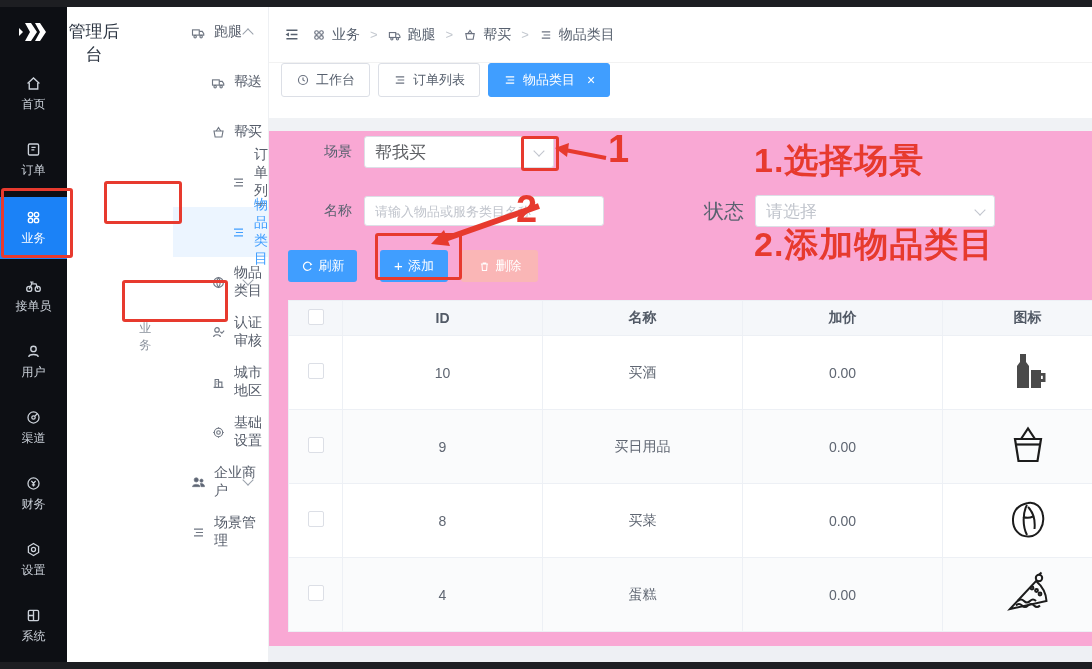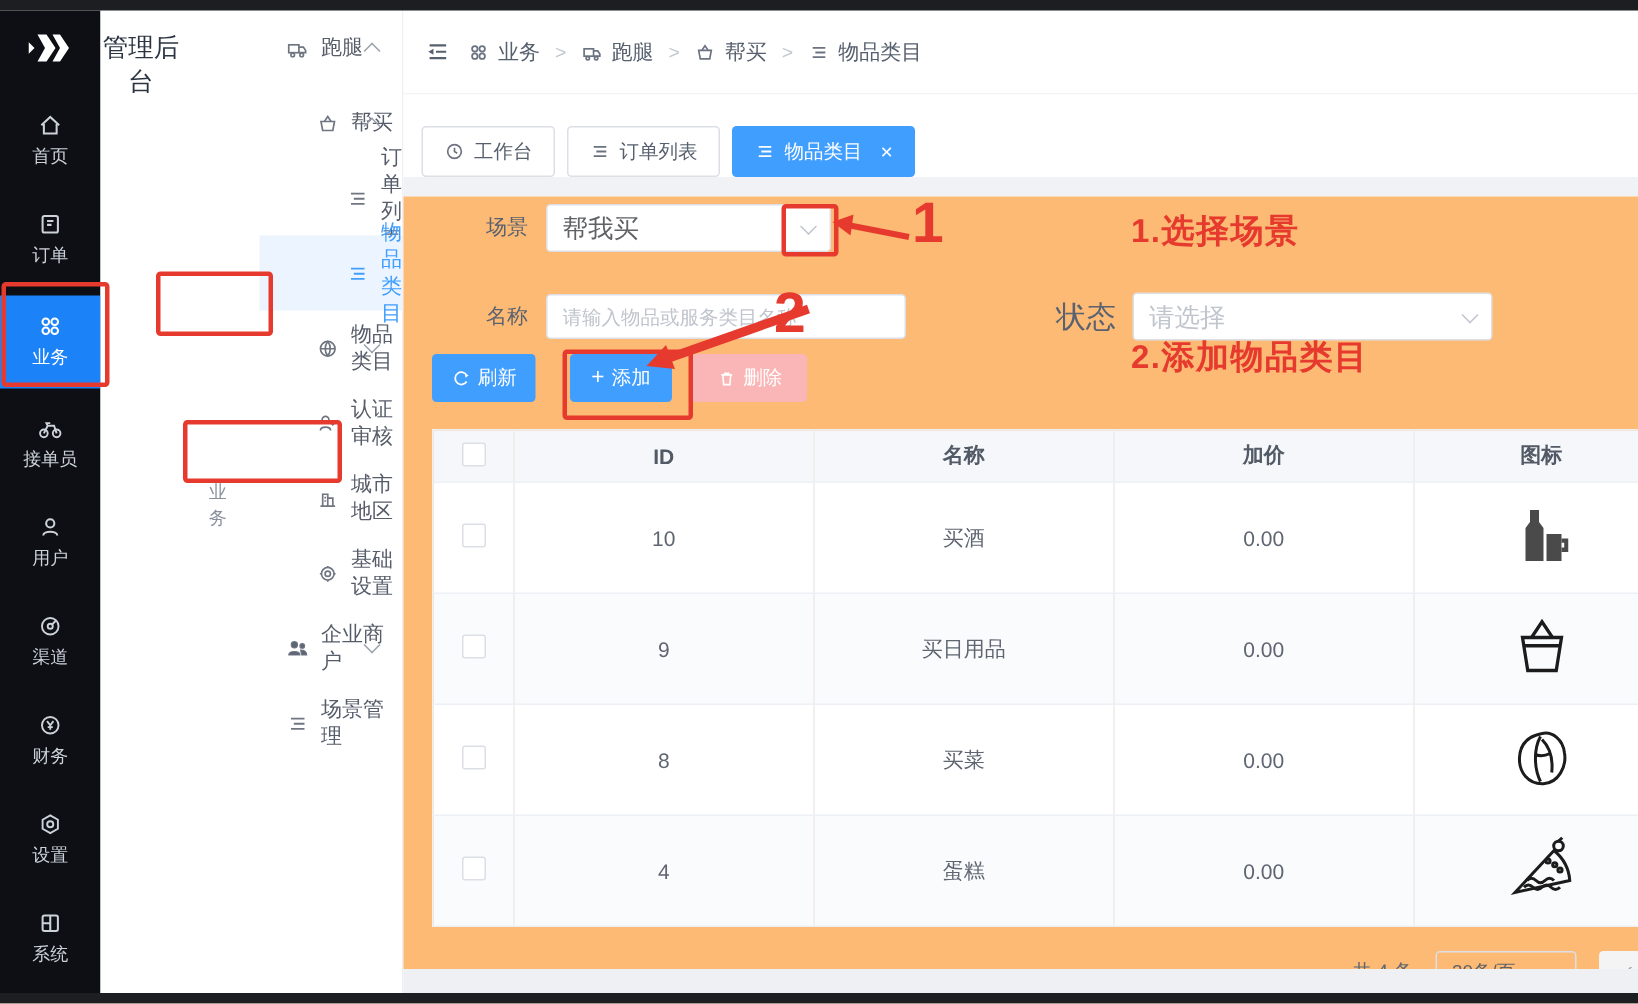--- a/index.html
+++ b/index.html
@@ -35,44 +35,44 @@
   .chev.down{transform:rotate(45deg);margin-top:-4px;}
   .chev.up{transform:rotate(-135deg);margin-top:4px;}
 
   
   .main{flex:1;display:flex;flex-direction:column;min-width:0;}
   .crumb-bar{height:55px;background:#fff;display:flex;align-items:center;padding-left:14px;border-bottom:1px solid #f2f2f2;color:#57606e;font-size:14px;flex-shrink:0;}
   .crumb{display:flex;align-items:center;gap:6px;}
   .crumb svg{stroke:#6b7280;}
   .crumb-sep{color:#c3c8cf;margin:0 10px;font-size:13px;}
   .collapse-btn{display:flex;margin-right:12px;cursor:pointer;}
-  .tabs-bar{height:55px;background:#fff;display:flex;align-items:flex-end;padding-left:12px;gap:8px;flex-shrink:0;}
+  .tabs-bar{height:55px;background:#fff;display:flex;align-items:flex-start;padding-left:12px;gap:8px;flex-shrink:0;}
   .tab{height:32px;display:flex;align-items:center;gap:6px;padding:0 14px;border:1px solid #dcdfe6;border-radius:3px;font-size:13px;color:#57606e;background:#fff;cursor:pointer;}
   .tab svg{stroke:#6b7280;}
   .tab.active{background:#409eff;border-color:#409eff;color:#fff;}
   .tab.active svg{stroke:#fff;}
   .tab .tclose{margin-left:6px;font-size:14px;}
   .gap{height:13px;background:#f0f2f5;flex-shrink:0;}
-  .card{flex:1;background:#fdba74;padding:5px 0 0 19px;overflow:hidden;}
+  .card{flex:1;background:#f9a8d4;padding:5px 0 0 19px;overflow:hidden;}
   .bottom-gap{height:16px;background:#eef0f4;flex-shrink:0;}
 
   .frow{display:flex;align-items:center;}
   .flabel{width:64px;text-align:right;font-size:14px;color:#5a6270;padding-right:12px;flex-shrink:0;}
   .select{height:30px;border:1px solid #dcdfe6;border-radius:3px;display:flex;align-items:center;justify-content:space-between;padding:0 10px;font-size:17px;background:#fff;cursor:pointer;}
   .sel-scene{width:168px;}
   .sel-status{width:218px;}
   .sel-val{color:#606266;}
   .sel-ph{color:#c0c4cc;}
   .sel-chev{width:7px;height:7px;border-right:1.4px solid #c0c4cc;border-bottom:1.4px solid #c0c4cc;transform:rotate(45deg);margin-top:-3px;}
   .input{width:218px;height:28px;border:1px solid #dcdfe6;border-radius:3px;padding:0 10px;font-size:13px;color:#606266;outline:none;}
   .input::placeholder{color:#c0c4cc;}
   .status-label{width:40px;margin-left:100px;text-align:right;font-size:20px;color:#5a6270;padding-right:11px;flex-shrink:0;}
 
   .row2{margin-top:27px;}
-  .row3{margin-top:9px;align-items:flex-end;}
+  .row3{margin-top:23px;align-items:flex-end;}
   .btn{height:32px;border-radius:3px;font-size:13px;display:inline-flex;align-items:center;justify-content:center;gap:5px;cursor:pointer;border:none;color:#fff;}
   .btn svg{stroke:#fff;}
   .btn-refresh{width:69px;background:#409eff;}
   .btn-add{width:68px;background:#409eff;margin-left:23px;}
   .btn-add .plus{font-size:15px;margin-top:-2px;}
   .btn-del{width:77px;background:#fab6b6;margin-left:13px;cursor:not-allowed;}
 
   .tbl{border-collapse:collapse;table-layout:fixed;width:824px;font-size:14px;color:#5f6672;margin-top:18px;}
   .tbl th{background:#f5f7fa;height:32px;font-weight:bold;color:#525a66;font-size:14px;border:1px solid #edf0f5;}
   .tbl td{height:71px;text-align:center;border:1px solid #edf0f5;background:#fff;}
@@ -82,21 +82,21 @@
   .rowicon{display:inline-flex;}
 
   .pager{display:flex;align-items:center;justify-content:flex-end;margin-top:16px;font-size:13px;color:#5f6672;gap:15px;width:818px;}
   .psel{width:72px;height:26px;border:1px solid #dcdfe6;border-radius:3px;display:flex;align-items:center;justify-content:space-between;padding:0 10px;font-size:12.5px;color:#606266;cursor:pointer;}
   .pprev{width:40px;height:28px;background:#f4f4f5;border-radius:3px;display:flex;align-items:center;justify-content:center;color:#a8abb2;font-size:16px;cursor:pointer;}
 
   
   .ann{position:absolute;z-index:60;pointer-events:none;}
   .ann-box{border:3px solid #e73a2e;border-radius:3px;background:transparent;}
   .ann-num{color:#e73a2e;font-size:38px;font-weight:bold;line-height:1;}
-  .ann-text{color:#e73a2e;font-size:22px;font-weight:600;line-height:1;white-space:nowrap;letter-spacing:1px;}
+  .ann-text{color:#e73a2e;font-size:34px;font-weight:600;line-height:1;white-space:nowrap;letter-spacing:1px;}
 </style>
 </head>
 <body>
 
 <div class="frame">
   <div class="top-strip"></div>
   <div class="bottom-strip"></div>
 
   <div class="layout">
 
@@ -219,20 +219,32 @@
                 <rect x="2" y="6.5" width="9" height="7"></rect>
                 <path d="M11 8.5 H15 L17 11.5 V13.5 H11"></path>
                 <circle cx="5.5" cy="15.5" r="1.6"></circle>
                 <circle cx="13.5" cy="15.5" r="1.6"></circle>
               </svg>
           </span>
           <span>跑腿</span>
           <span class="chev up"></span>
         </div>
 
+        <div class="mi l2">
+          <span class="micon">
+            <svg width="15" height="15" viewBox="0 0 20 20" fill="none" stroke-width="1.5">
+                <rect x="2" y="6.5" width="9" height="7"></rect>
+                <path d="M11 8.5 H15 L17 11.5 V13.5 H11"></path>
+                <circle cx="5.5" cy="15.5" r="1.6"></circle>
+                <circle cx="13.5" cy="15.5" r="1.6"></circle>
+              </svg>
+          </span>
+          <span>帮送</span>
+          <span class="chev down"></span>
+        </div>
 
         <div class="mi l2">
           <span class="micon">
             <svg width="15" height="15" viewBox="0 0 20 20" fill="none" stroke-width="1.5">
                 <path d="M4 8 H16 L14.5 16 H5.5 Z"></path>
                 <path d="M7 8 L10 3.5 L13 8"></path>
               </svg>
           </span>
           <span>帮买</span>
           <span class="chev up"></span>

